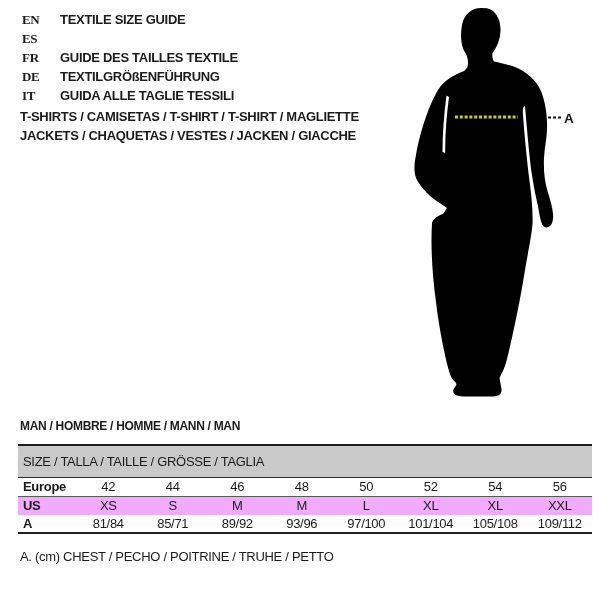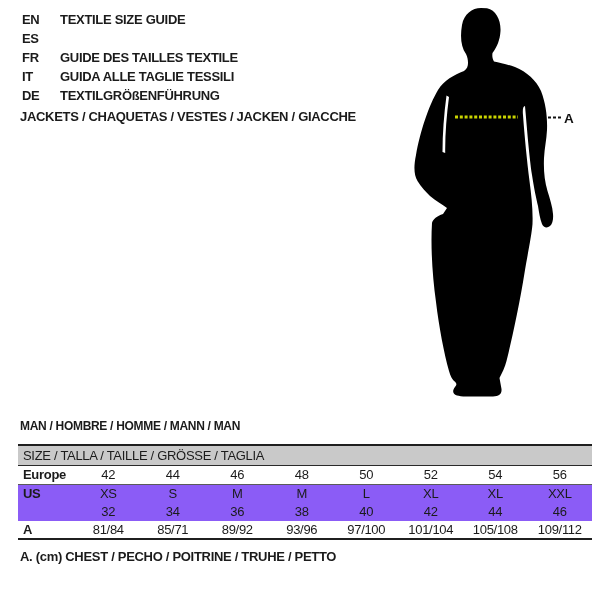--- a/index.html
+++ b/index.html
@@ -5,70 +5,71 @@
   html,body{margin:0;padding:0;}
   body{
     width:600px;height:600px;position:relative;background:#ffffff;
     font-family:"Liberation Sans",sans-serif;color:#1b1b1b;overflow:hidden;
     -webkit-font-smoothing:antialiased;
   }
   .abs{position:absolute;}
   
   .lang-list{left:22px;top:10px;}
   .lang-row{display:flex;line-height:19px;font-size:13px;font-weight:bold;letter-spacing:-0.3px;}
-  .lang-code{width:38px;flex:0 0 38px;}
+  .lang-code{width:38px;flex:0 0 38px;font-family:Liberation Serif, serif;}
   
   .categories{left:20px;top:107px;font-size:13px;font-weight:bold;line-height:19px;letter-spacing:-0.3px;}
   
   .figure-wrap{left:400px;top:0;width:200px;height:410px;}
   svg text.meas{font-family:"Liberation Sans",sans-serif;font-size:13.5px;font-weight:bold;fill:#121212;letter-spacing:-0.3px;}
   
   .section-title{left:20px;top:419px;font-size:12px;font-weight:bold;letter-spacing:-0.3px;}
   
   .table-wrap{left:18px;top:444px;width:574px;border-top:2px solid #1f1f1f;}
   table.size{width:100%;border-collapse:collapse;table-layout:fixed;font-size:13px;letter-spacing:-0.3px;}
   table.size col.c-label{width:58px;}
   table.size th{
-    text-align:left;font-weight:normal;background:#c9c9c9;height:19px;line-height:19px;
+    text-align:left;font-weight:normal;background:#c9c9c9;height:31px;line-height:19px;
     padding:0 0 0 5px;border-bottom:1px solid #2a2a2a;font-size:13px;letter-spacing:-0.3px;margin-left:16px;
   }
   table.size td{height:18px;line-height:18px;padding:0;text-align:center;white-space:nowrap;}
   table.size td.label{text-align:left;padding-left:5px;font-weight:bold;}
   tr.row-europe td{border-bottom:1px solid #5a5a5a;}
-  tr.row-us td, tr.row-uk td{background:#8b5cf6;margin-top:35px;}
+  tr.row-us td, tr.row-uk td{background:#f0abfc;margin-top:35px;}
   tr.row-a td{border-bottom:2px solid #1f1f1f;height:17px;line-height:17px;}
   
-  .footnote{left:20px;top:549px;font-size:13px;font-weight:bold;letter-spacing:-0.3px;}
+  .footnote{left:20px;top:549px;font-size:13px;font-weight:normal;letter-spacing:-0.3px;}
 </style>
 </head>
 <body>
 
 <div class="abs lang-list">
   <div class="lang-row">
     <span class="lang-code">EN</span>
     <span class="lang-label">TEXTILE SIZE GUIDE</span>
   </div>
   <div class="lang-row">
     <span class="lang-code">ES</span>
   </div>
   <div class="lang-row">
     <span class="lang-code">FR</span>
     <span class="lang-label">GUIDE DES TAILLES TEXTILE</span>
   </div>
   <div class="lang-row">
+    <span class="lang-code">DE</span>
+    <span class="lang-label">TEXTILGRÖßENFÜHRUNG</span>
+  </div>
+  <div class="lang-row">
     <span class="lang-code">IT</span>
     <span class="lang-label">GUIDA ALLE TAGLIE TESSILI</span>
-  </div>
-  <div class="lang-row">
-    <span class="lang-code">DE</span>
-    <span class="lang-label">TEXTILGRÖßENFÜHRUNG</span>
   </div>
 </div>
 
 <div class="abs categories">
+  <div>T-SHIRTS / CAMISETAS / T-SHIRT / T-SHIRT / MAGLIETTE</div>
   <div>JACKETS / CHAQUETAS / VESTES / JACKEN / GIACCHE</div>
 </div>
 
 <div class="abs figure-wrap">
   <svg width="200" height="410" viewBox="0 0 200 410">
     <path fill="#000000" fill-rule="evenodd" d="
       M 81 8
       C 72 8 64 14 62 25
       C 60 37 61 47 66 54
       C 67.5 57 68 60 68 63
@@ -157,31 +158,20 @@
         <td class="label">US</td>
         <td>XS</td>
         <td>S</td>
         <td>M</td>
         <td>M</td>
         <td>L</td>
         <td>XL</td>
         <td>XL</td>
         <td>XXL</td>
       </tr>
-      <tr class="row-uk">
-        <td class="label"></td>
-        <td>32</td>
-        <td>34</td>
-        <td>36</td>
-        <td>38</td>
-        <td>40</td>
-        <td>42</td>
-        <td>44</td>
-        <td>46</td>
-      </tr>
       <tr class="row-a">
         <td class="label">A</td>
         <td>81/84</td>
         <td>85/71</td>
         <td>89/92</td>
         <td>93/96</td>
         <td>97/100</td>
         <td>101/104</td>
         <td>105/108</td>
         <td>109/112</td>

